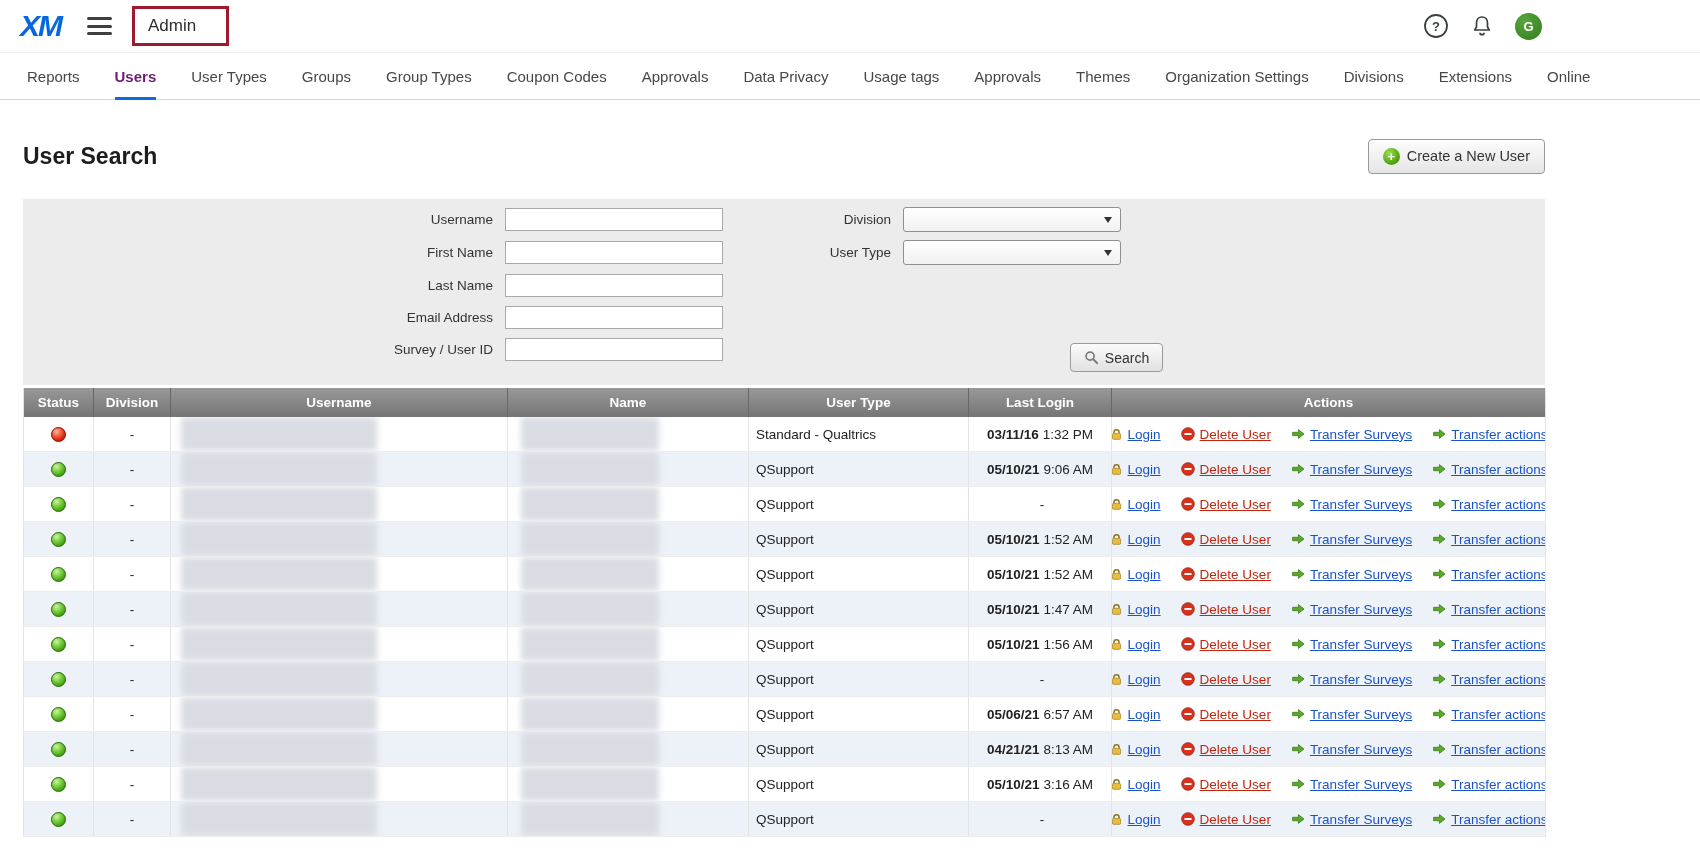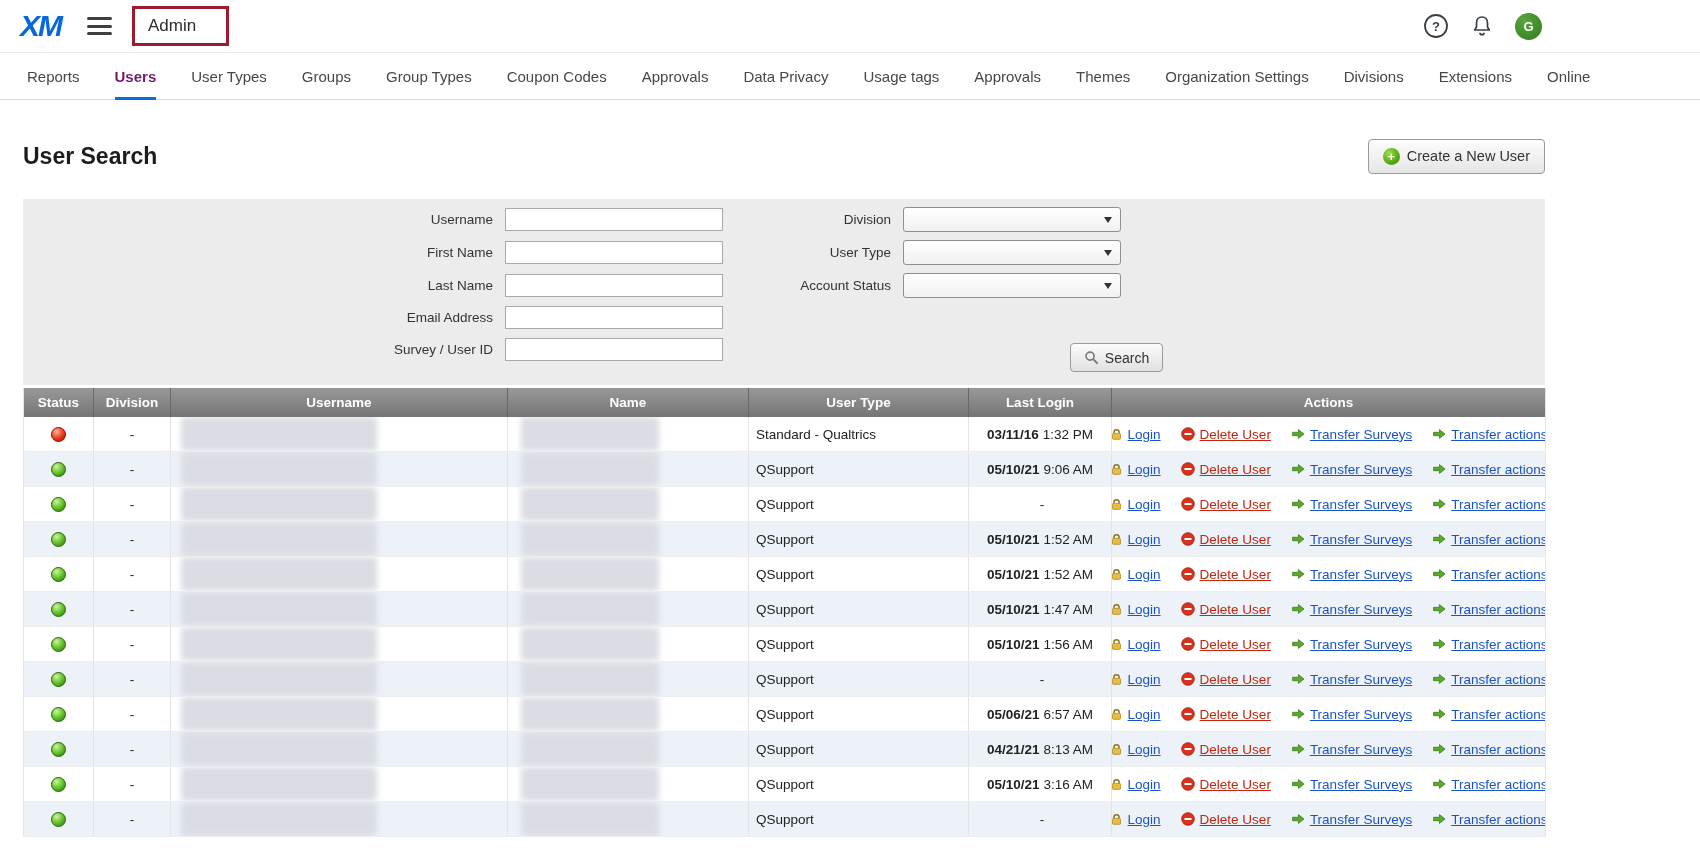--- a/index.html
+++ b/index.html
@@ -200,24 +200,20 @@
     </div>
 
     <div class="frow" style="top:8px; left:688px;">
       <label>Division</label>
       <div class="select"></div>
     </div>
     <div class="frow" style="top:41px; left:688px;">
       <label>User Type</label>
       <div class="select"></div>
     </div>
-    <div class="frow" style="top:74px; left:688px;">
-      <label>Account Status</label>
-      <div class="select"></div>
-    </div>
 
     <button class="search-btn">
       <svg class="ic" width="15" height="15" viewBox="0 0 16 16">
         <circle cx="6.5" cy="6.5" r="4.3" fill="none" stroke="#7a7a7a" stroke-width="1.8"></circle>
         <line x1="10" y1="10" x2="14" y2="14" stroke="#7a7a7a" stroke-width="2.2" stroke-linecap="round"></line>
       </svg>
       <span>Search</span>
     </button>
   </div>
 

